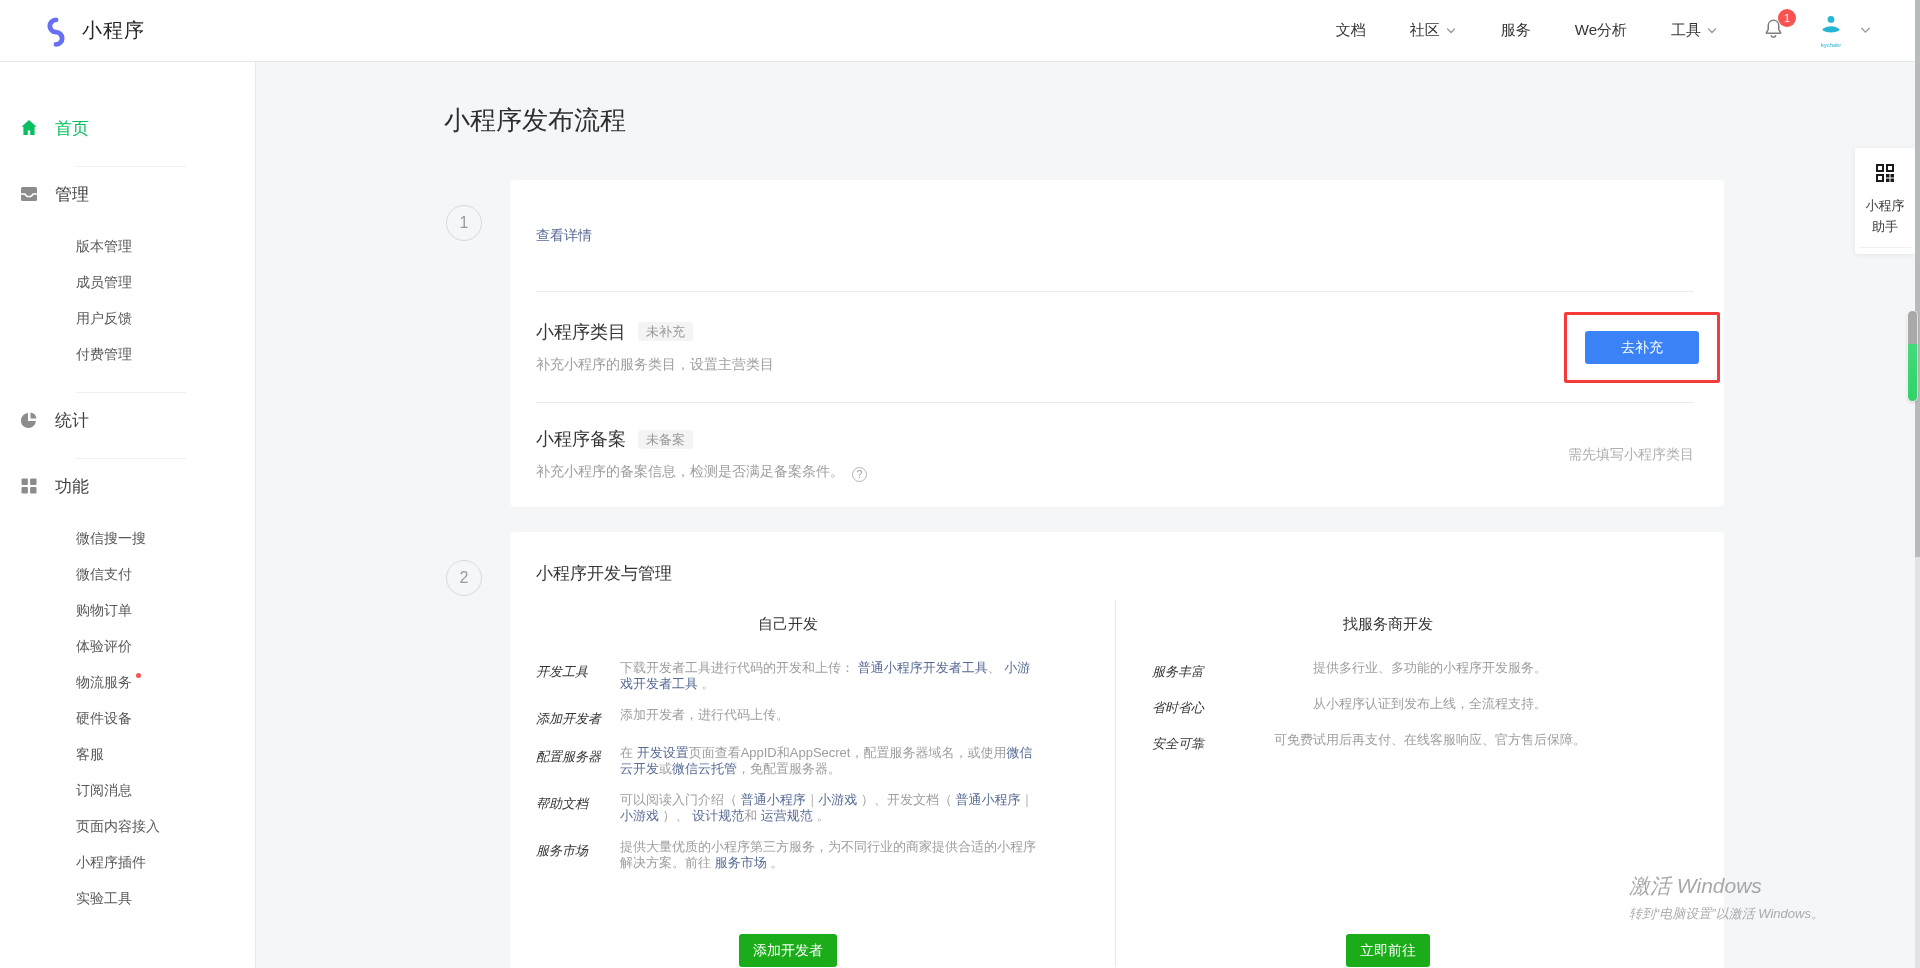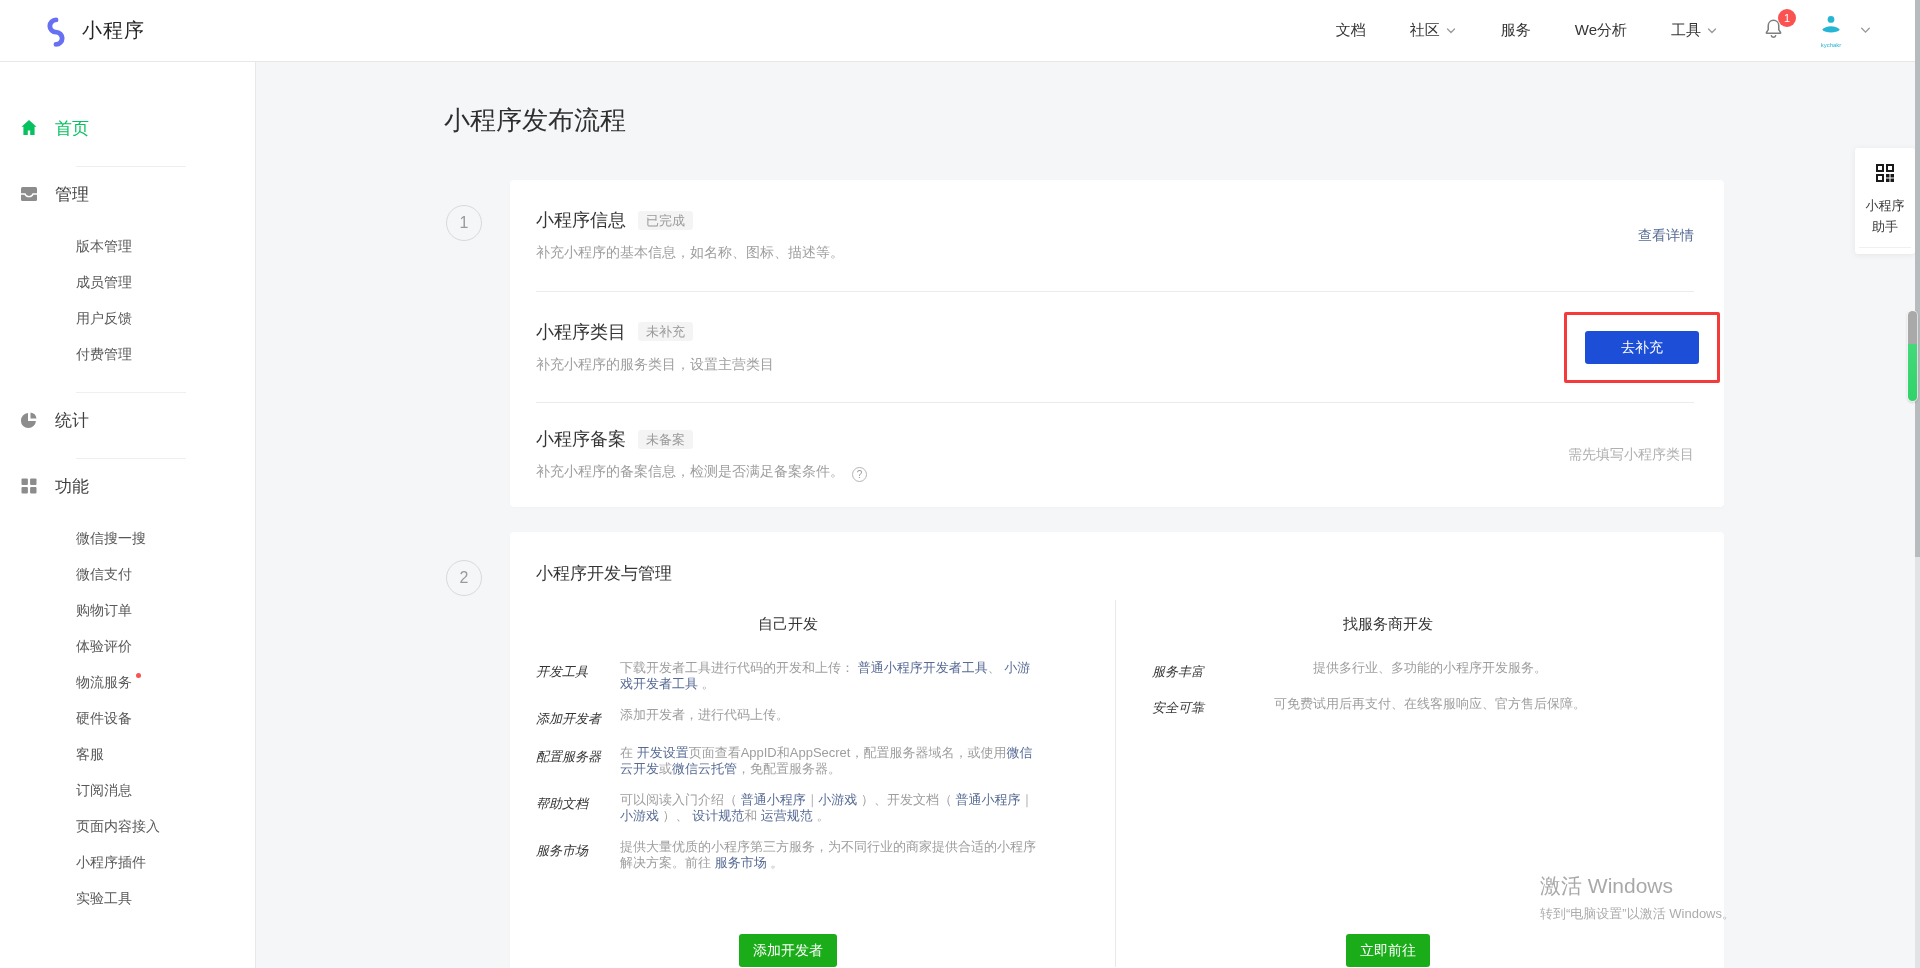--- a/index.html
+++ b/index.html
@@ -78,21 +78,21 @@
   .help {
     display: inline-flex; width: 15px; height: 15px; border: 1px solid #b5b5b5; border-radius: 50%;
     color: #9a9a9a; font-size: 10px; align-items: center; justify-content: center;
     margin-left: 8px; vertical-align: -2px;
   }
   .hl-box { border: 3px solid #f43a3a; border-radius: 2px; padding: 16px 18px; margin-right: -26px; }
   .btn {
     border: none; border-radius: 3px; color: #fff; font-size: 14px; line-height: 17px;
     padding: 8px 14px; font-family: inherit;
   }
-  .btn-bright { background: #1d4ed8; padding: 8px 36px; }
+  .btn-bright { background: #3b82f6; padding: 8px 36px; }
   .btn-grass { background: #1aad19; }
 
   
   .card2 { padding: 30px 26px 36px; }
   .card2 h2 { font-size: 17px; line-height: 24px; font-weight: 500; color: #353535; }
   .cols { display: flex; margin-top: 14px; min-height: 367px; }
   .col { display: flex; flex-direction: column; }
   .col-left { flex: 0 0 579px; padding-right: 75px; }
   .col-right { flex: 1; border-left: 1px solid #e9e9e9; padding: 0 58px 0 20px; }
   .colhead { font-size: 15px; font-weight: 400; color: #353535; text-align: center; margin: 14px 0 26px; line-height: 20px; }
@@ -107,21 +107,21 @@
   .helper {
     position: absolute; left: 1855px; top: 148px; width: 60px; background: #fff;
     border-radius: 3px; box-shadow: 0 1px 6px rgba(0,0,0,0.07); text-align: center;
     padding: 14px 4px 6px; z-index: 40;
   }
   .helper-qr { display: inline-flex; }
   .helper-label { font-size: 13px; color: #3c3c3c; line-height: 21px; margin-top: 7px; }
   .helper-div { height: 1px; background: #f0f0f0; margin-top: 10px; }
 
   
-  .wm { position: absolute; left: 1540px; top: 872px; z-index: 50; pointer-events: none; }
+  .wm { position: absolute; left: 1629px; top: 872px; z-index: 50; pointer-events: none; font-style: italic; }
   .wm1 { font-size: 21px; color: #8c8c8c; opacity: 0.75; }
   .wm2 { font-size: 13px; color: #909090; opacity: 0.75; margin-top: 5px; }
 
   
   .sb-track { position: absolute; right: 0; top: 0; width: 5px; height: 557px; background: #b8bbbd; z-index: 60; }
   .sb-track-b { position: absolute; right: 0; top: 557px; width: 5px; height: 411px; background: #e2e3e5; z-index: 60; }
   .sb-thumb {
     position: absolute; right: 3px; top: 311px; width: 9px; height: 90px; border-radius: 5px;
     background: linear-gradient(180deg, #a9a9a9 0%, #a9a9a9 37%, #44d97a 37%, #2fd368 100%);
     box-shadow: 0 0 0 1px rgba(255,255,255,0.65), 0 1px 3px rgba(0,0,0,0.3);
@@ -257,27 +257,20 @@
       </div>
   </aside>
 
   <main data-interactable="false">
     <h1 class="page-title" data-interactable="false">小程序发布流程</h1>
 
     <section class="step step1" data-interactable="false">
       <div class="stepnum" data-interactable="false">1</div>
       <div class="card" data-interactable="false">
         <div class="crow crow1" data-interactable="false">
-          <div class="crow-left">
-            <div class="rtitle" data-interactable="false">
-              <span>小程序信息</span>
-              <span class="badge" data-interactable="false">已完成</span>
-            </div>
-            <p class="desc" data-interactable="false"><span>补充小程序的基本信息，如名称、图标、描述等。</span></p>
-          </div>
           <a class="link" data-interactable="true">查看详情</a>
         </div>
         <div class="cdiv" data-interactable="false"></div>
         <div class="crow crow2" data-interactable="false">
           <div class="crow-left">
             <div class="rtitle" data-interactable="false">
               <span>小程序类目</span>
               <span class="badge" data-interactable="false">未补充</span>
             </div>
             <p class="desc" data-interactable="false"><span>补充小程序的服务类目，设置主营类目</span></p>
@@ -334,20 +327,24 @@
             <div class="btnrow">
               <button class="btn btn-grass" data-interactable="true">添加开发者</button>
             </div>
           </div>
           <div class="col col-right" data-interactable="false">
             <h3 class="colhead" data-interactable="false">找服务商开发</h3>
             <div id="vendor-rows" data-interactable="false">
                 <div class="drow vrow" data-interactable="false">
                   <span class="dlabel" data-interactable="false">服务丰富</span>
                   <p class="dtext" data-interactable="false">提供多行业、多功能的小程序开发服务。</p>
+                </div>
+                <div class="drow vrow" data-interactable="false">
+                  <span class="dlabel" data-interactable="false">省时省心</span>
+                  <p class="dtext" data-interactable="false">从小程序认证到发布上线，全流程支持。</p>
                 </div>
                 <div class="drow vrow" data-interactable="false">
                   <span class="dlabel" data-interactable="false">安全可靠</span>
                   <p class="dtext" data-interactable="false">可免费试用后再支付、在线客服响应、官方售后保障。</p>
                 </div>
               </div>
             <div class="btnrow">
               <button class="btn btn-grass" data-interactable="true">立即前往</button>
             </div>
           </div>

